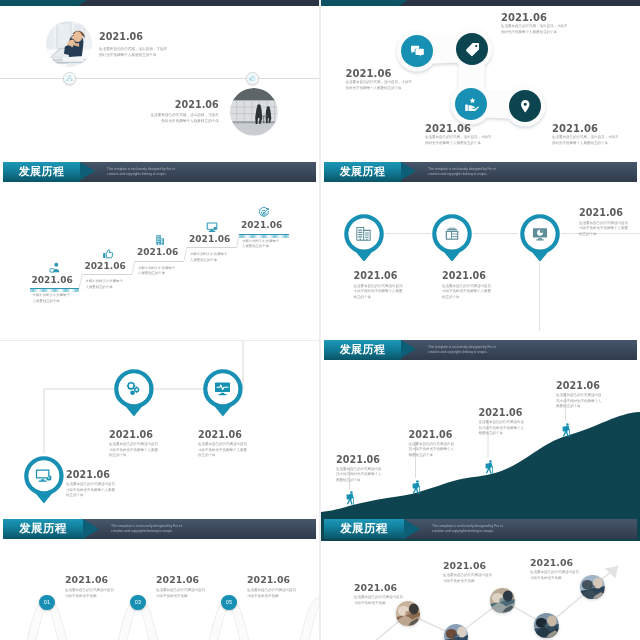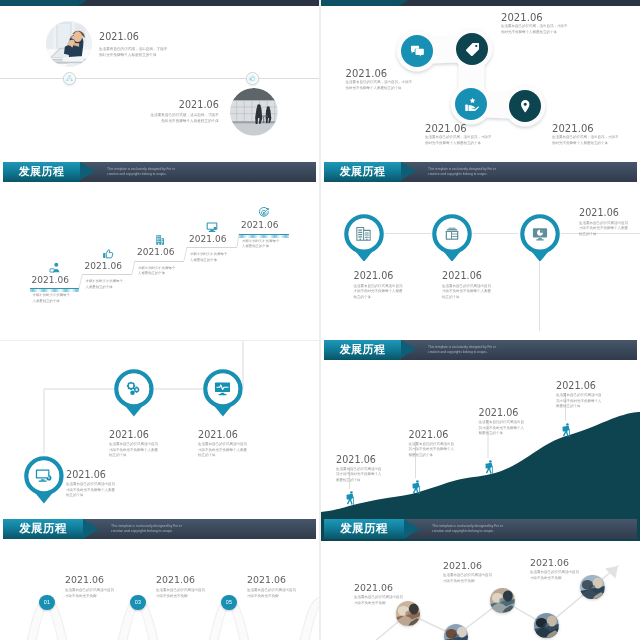--- a/index.html
+++ b/index.html
@@ -15,21 +15,21 @@
       display:flex;align-items:center;justify-content:center;}
   .footer .brand b{color:#fff;font-weight:700;letter-spacing:.4px;
       font-family:"DejaVu Sans",sans-serif;}
   .footer .chev{position:absolute;top:0;width:0;height:0;
       border-left-style:solid;border-top:10px solid transparent;border-bottom:10px solid transparent;}
   .footer .ftxt{position:absolute;color:#aab2bd;}
   .hdr{position:absolute;left:0;top:0;width:100%;background:#2b3442;}
   .hdr i{position:absolute;left:0;top:0;display:block;background:#0d5264;}
   .hdr u{position:absolute;display:block;width:0;height:0;
       border-top-style:solid;border-top-color:#0d5264;border-right:9px solid transparent;}
-  .date{color:#5d5d5d;letter-spacing:0.05px;font-weight:400;white-space:nowrap;font-family:"DejaVu Sans",sans-serif;}
+  .date{color:#5d5d5d;letter-spacing:0.05px;font-weight:700;white-space:nowrap;font-family:"DejaVu Sans",sans-serif;}
   .body{color:#8e8e8e;white-space:pre-line;}
   svg{display:block;}
 </style>
 </head>
 <body>
 
 <div class="grid">
 <div class="slide" style="left:0;top:0;width:319px;height:183px">
 <div class="hdr" style="height:6px">
         <i style="width:78px;height:6px"></i>

